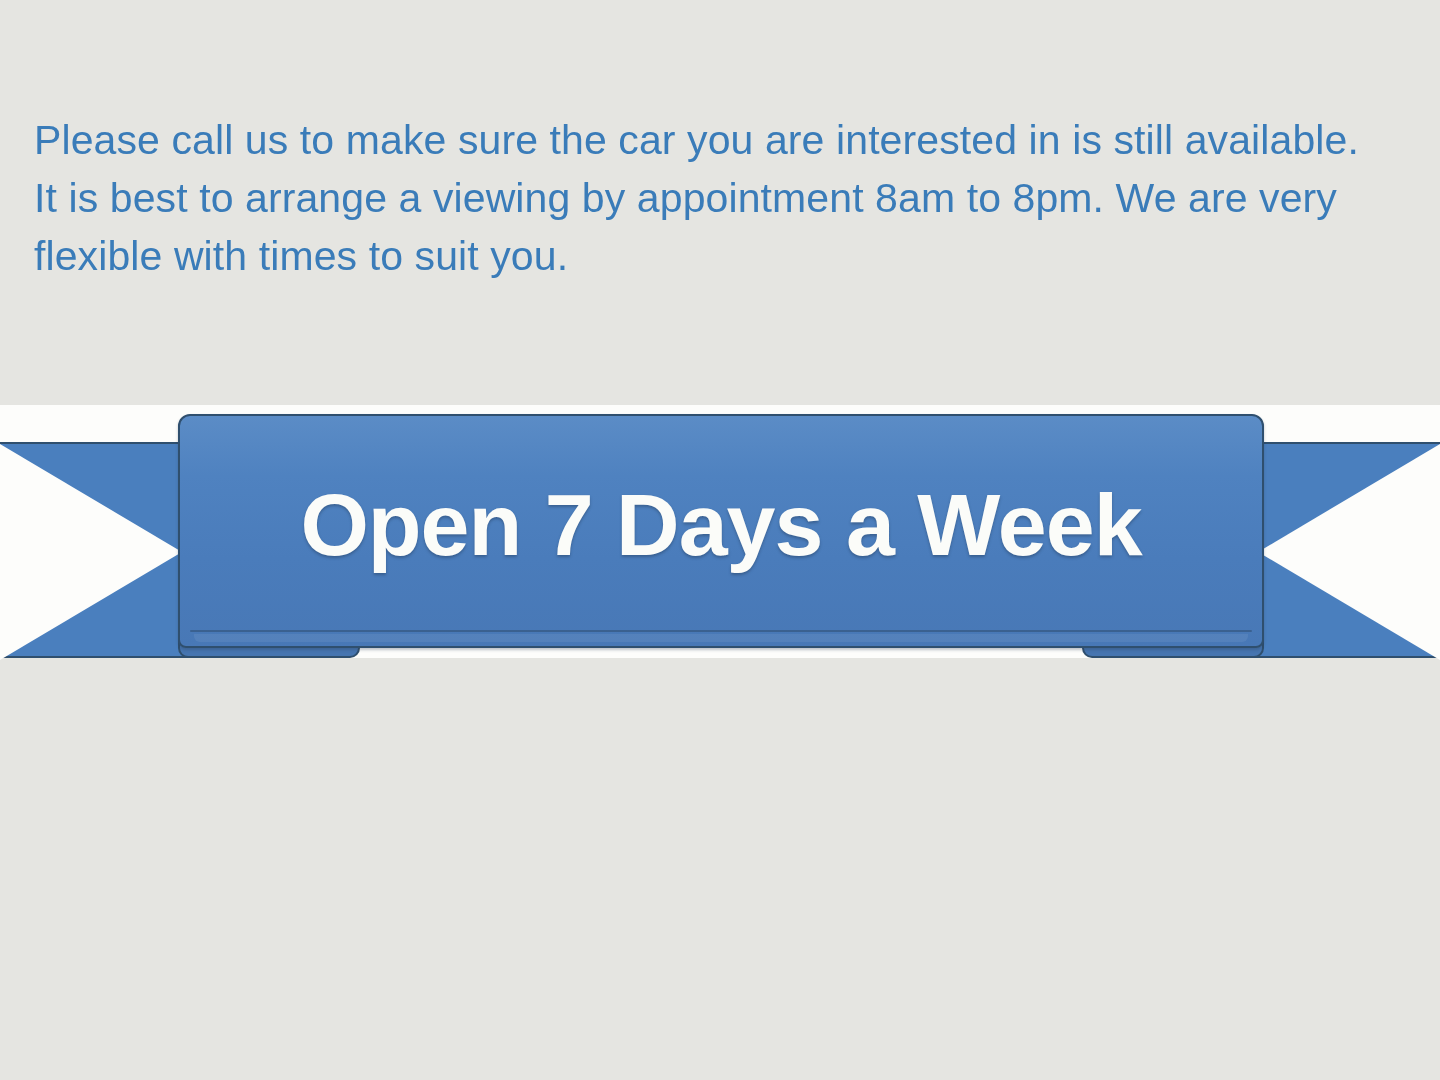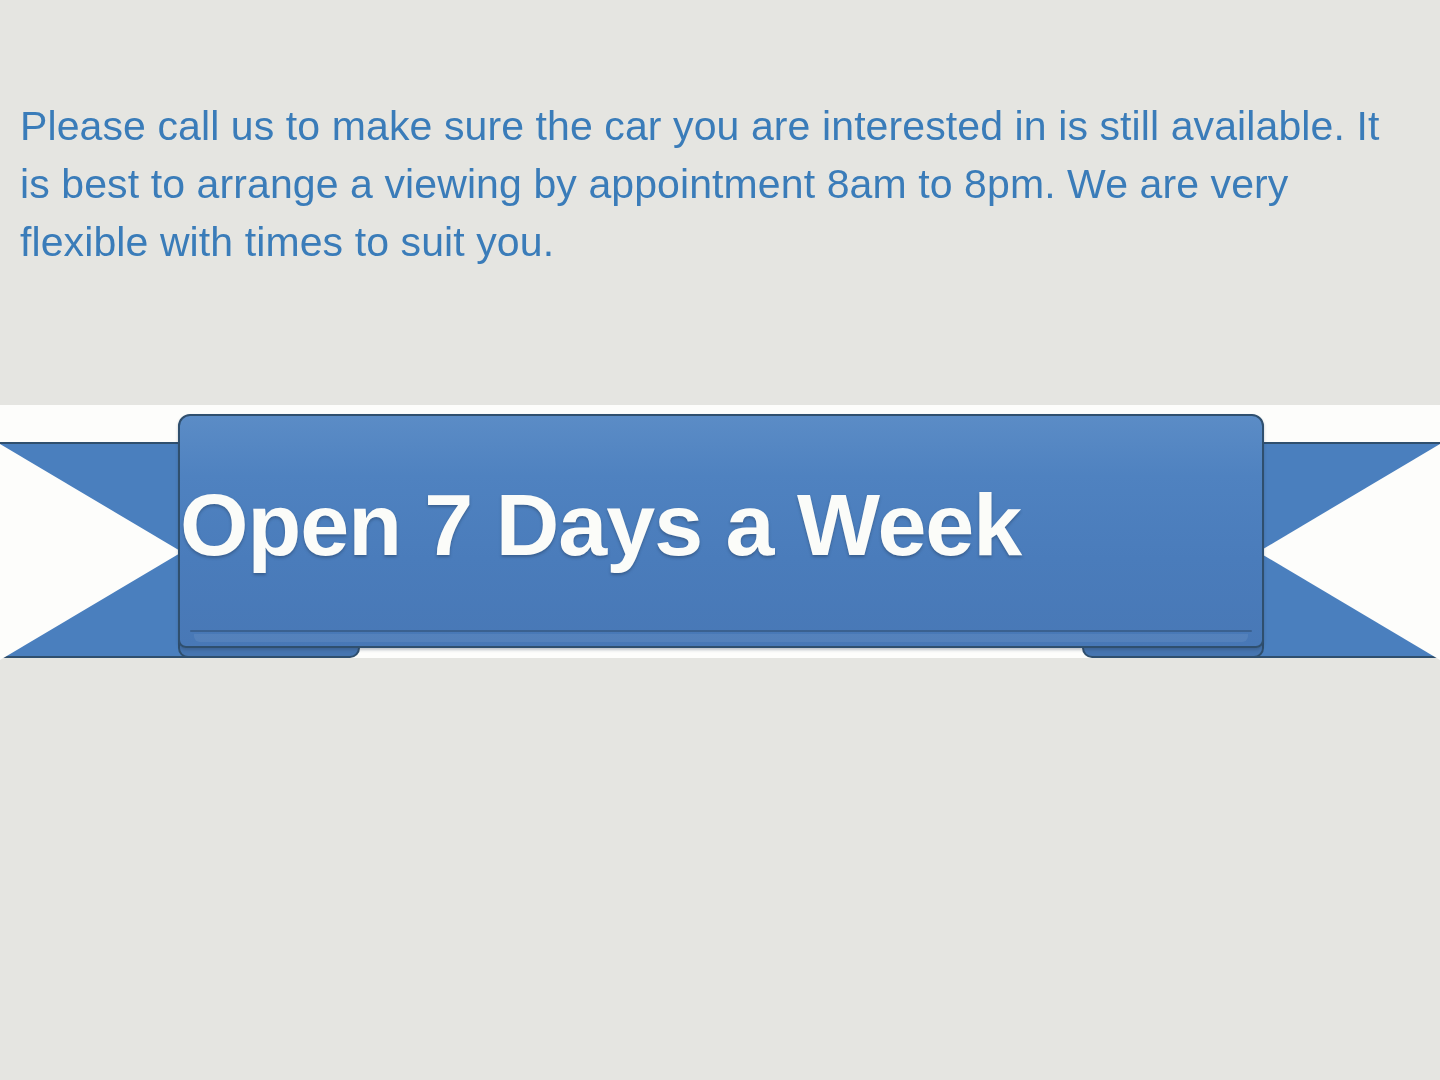--- a/index.html
+++ b/index.html
@@ -22,21 +22,21 @@
     top: 95px;
     width: 1370px;
   }
   .intro-text {
     font-family: "Liberation Sans", sans-serif;
     font-size: 41px;
     line-height: 58px;
     color: #3a7cb9;
     letter-spacing: 0.1px;
     white-space: pre-wrap;
-    margin: 2px;
+    margin: 16px;
   }
 
   
   .ribbon-region {
     position: absolute;
     left: 0;
     top: 400px;
     width: 1440px;
     height: 268px;
   }
@@ -101,21 +101,21 @@
     left: 178px;
     top: 14px;
     width: 1086px;
     height: 234px;
     background: linear-gradient(180deg, #5b8cc6 0%, #4f82c0 26%, #4a7cbb 62%, #4878b6 100%);
     border: 2px solid #2f4f6e;
     border-radius: 12px 12px 8px 8px;
     box-sizing: border-box;
     display: flex;
     align-items: center;
-    justify-content: flex-start;
+    justify-content: center;
     box-shadow: 0 2px 3px rgba(40,60,85,0.30);
   }
   
   .panel-crease {
     position: absolute;
     left: 10px;
     right: 10px;
     bottom: 14px;
     height: 2px;
     background: rgba(42,68,98,0.45);

